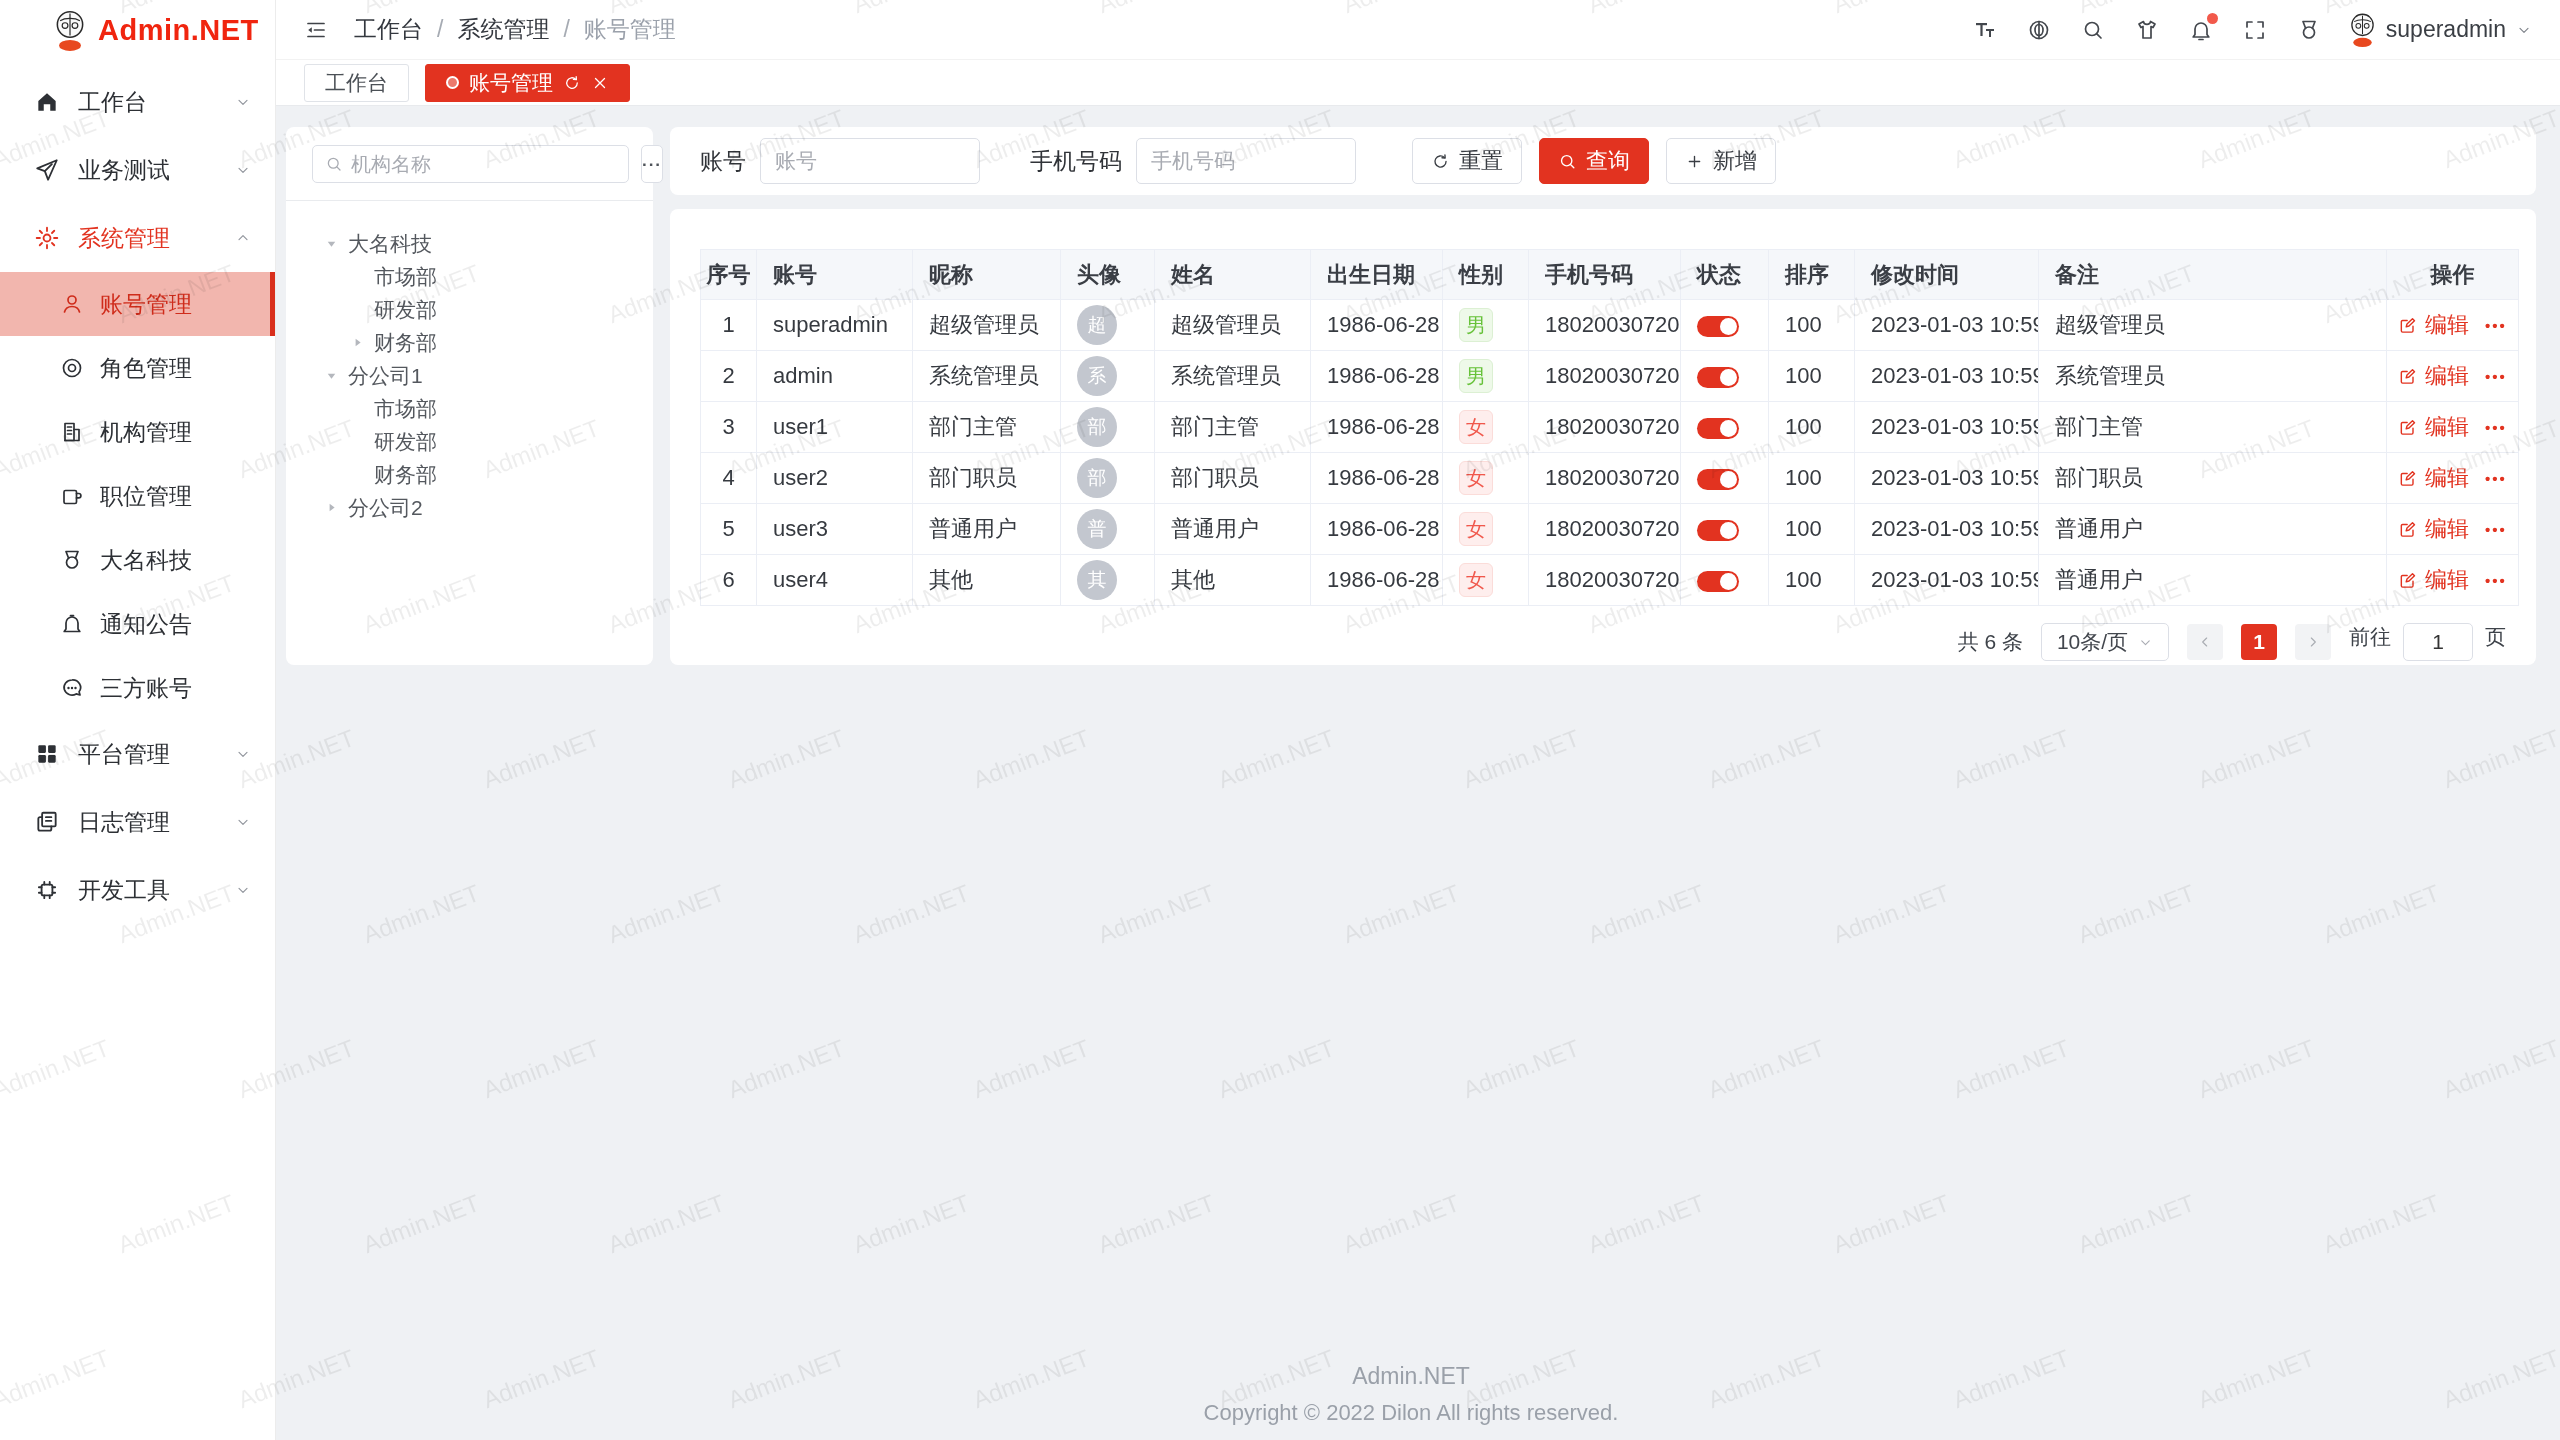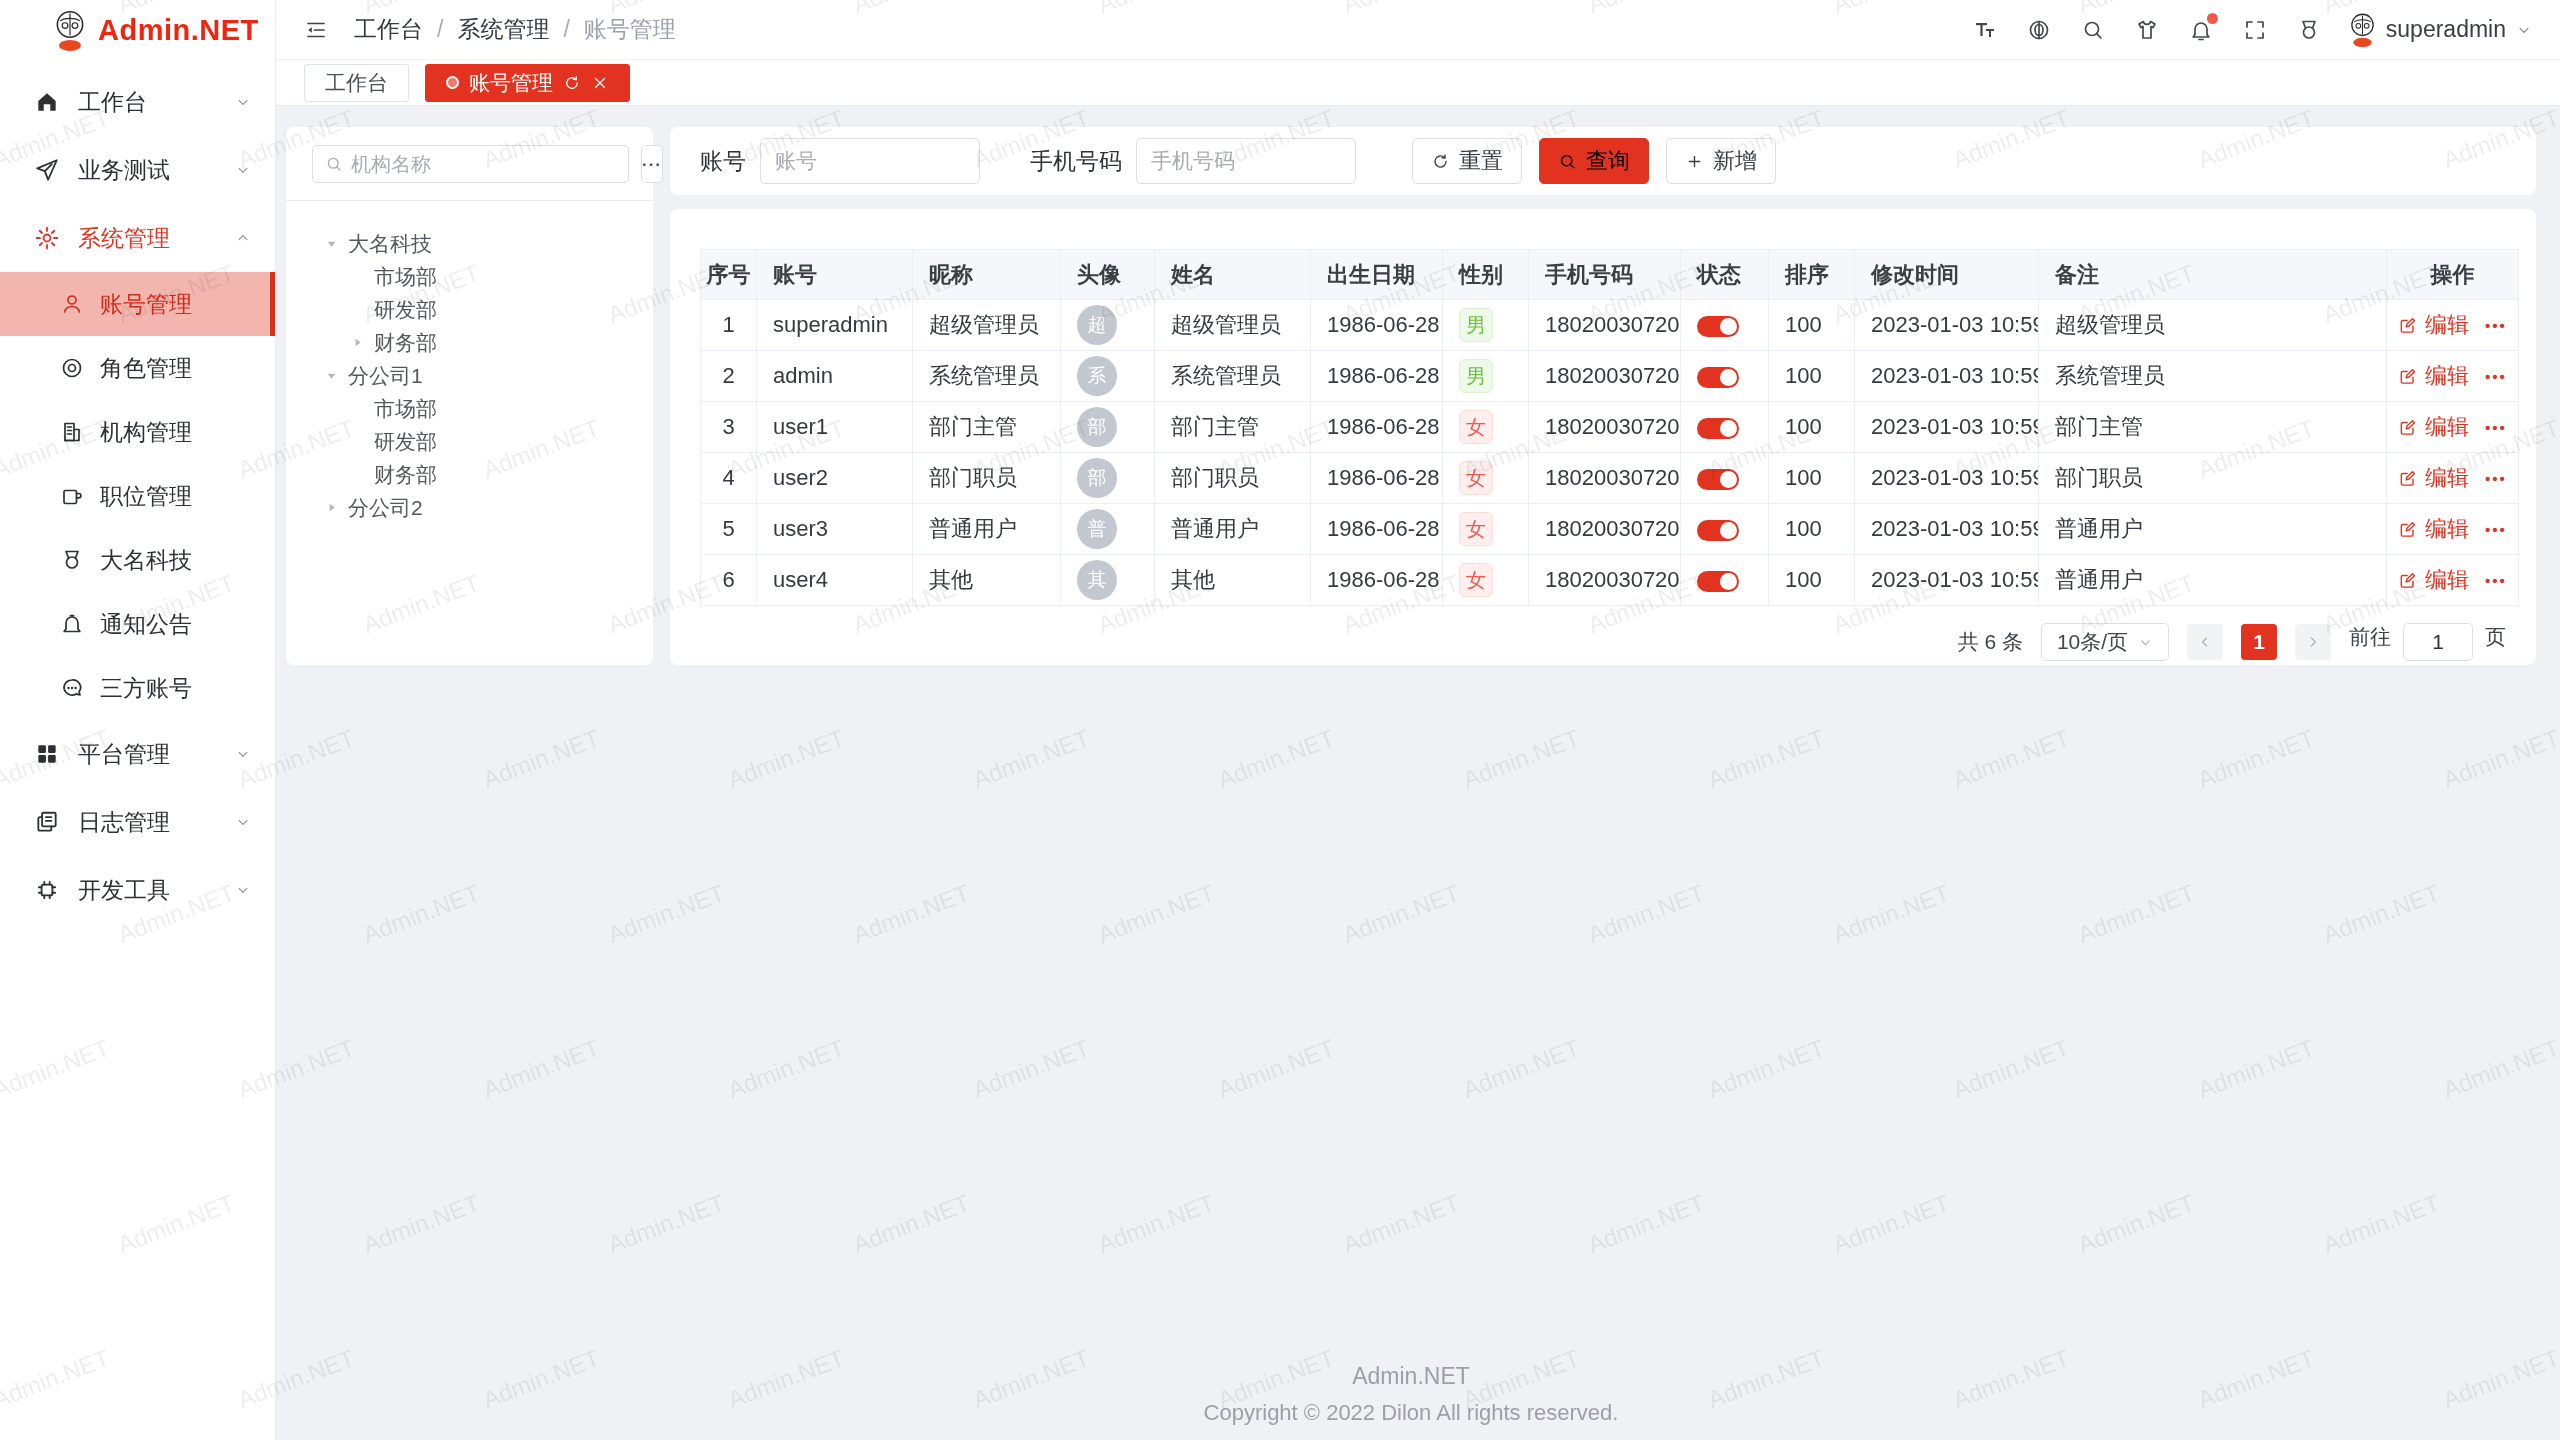--- a/index.html
+++ b/index.html
@@ -63,21 +63,21 @@
   .tree-node.lvl1{padding-left:38px}
 
   .right-col{flex:1;display:flex;flex-direction:column;gap:14px;min-width:0}
   .filter-card{height:68px;flex:none;display:flex;align-items:center;padding:0 30px}
   .filter-card label{font-size:23px;color:#303338}
   .f-input{width:220px;height:46px;border:1px solid #dcdfe6;border-radius:5px;margin-left:14px;padding:0 14px;font-size:21px;color:#333;outline:none}
   .lbl2{margin-left:50px}
   .f-btns{display:flex;gap:17px;margin-left:56px}
   .btn{height:46px;padding:0 18px;border-radius:5px;display:inline-flex;align-items:center;gap:9px;font-size:22px;cursor:pointer;border:1px solid #dcdfe6;background:#fff;color:#3a3e44}
   .btn .ico{width:19px;height:19px}
-  .btn.primary{background:#e23320;border-color:#e23320;color:#000000}
+  .btn.primary{background:#e23320;border-color:#e23320;color:#ffffff}
 
   .table-card{flex:1;padding:40px 30px 0;display:flex;flex-direction:column;min-height:0}
   table{width:100%;border-collapse:collapse;table-layout:fixed;font-size:22px;color:#363a40}
   th{background:#f5f7fa;font-weight:600;color:#3a3e45}
   th,td{border:1px solid #ebeef5;height:50px;padding:0 16px;text-align:left;white-space:nowrap;overflow:hidden}
   td{height:51px}
   th.c,td.c{text-align:center;padding:0 4px}
   .avatar{width:40px;height:40px;border-radius:50%;background:#c3c7cf;color:#fff;font-size:19px;display:flex;align-items:center;justify-content:center}
   .badge{display:inline-flex;width:34px;height:34px;align-items:center;justify-content:center;border-radius:6px;font-size:20px}
   .badge.male{background:#eef9e9;color:#67c23a;border:1px solid #dcf0d3}

